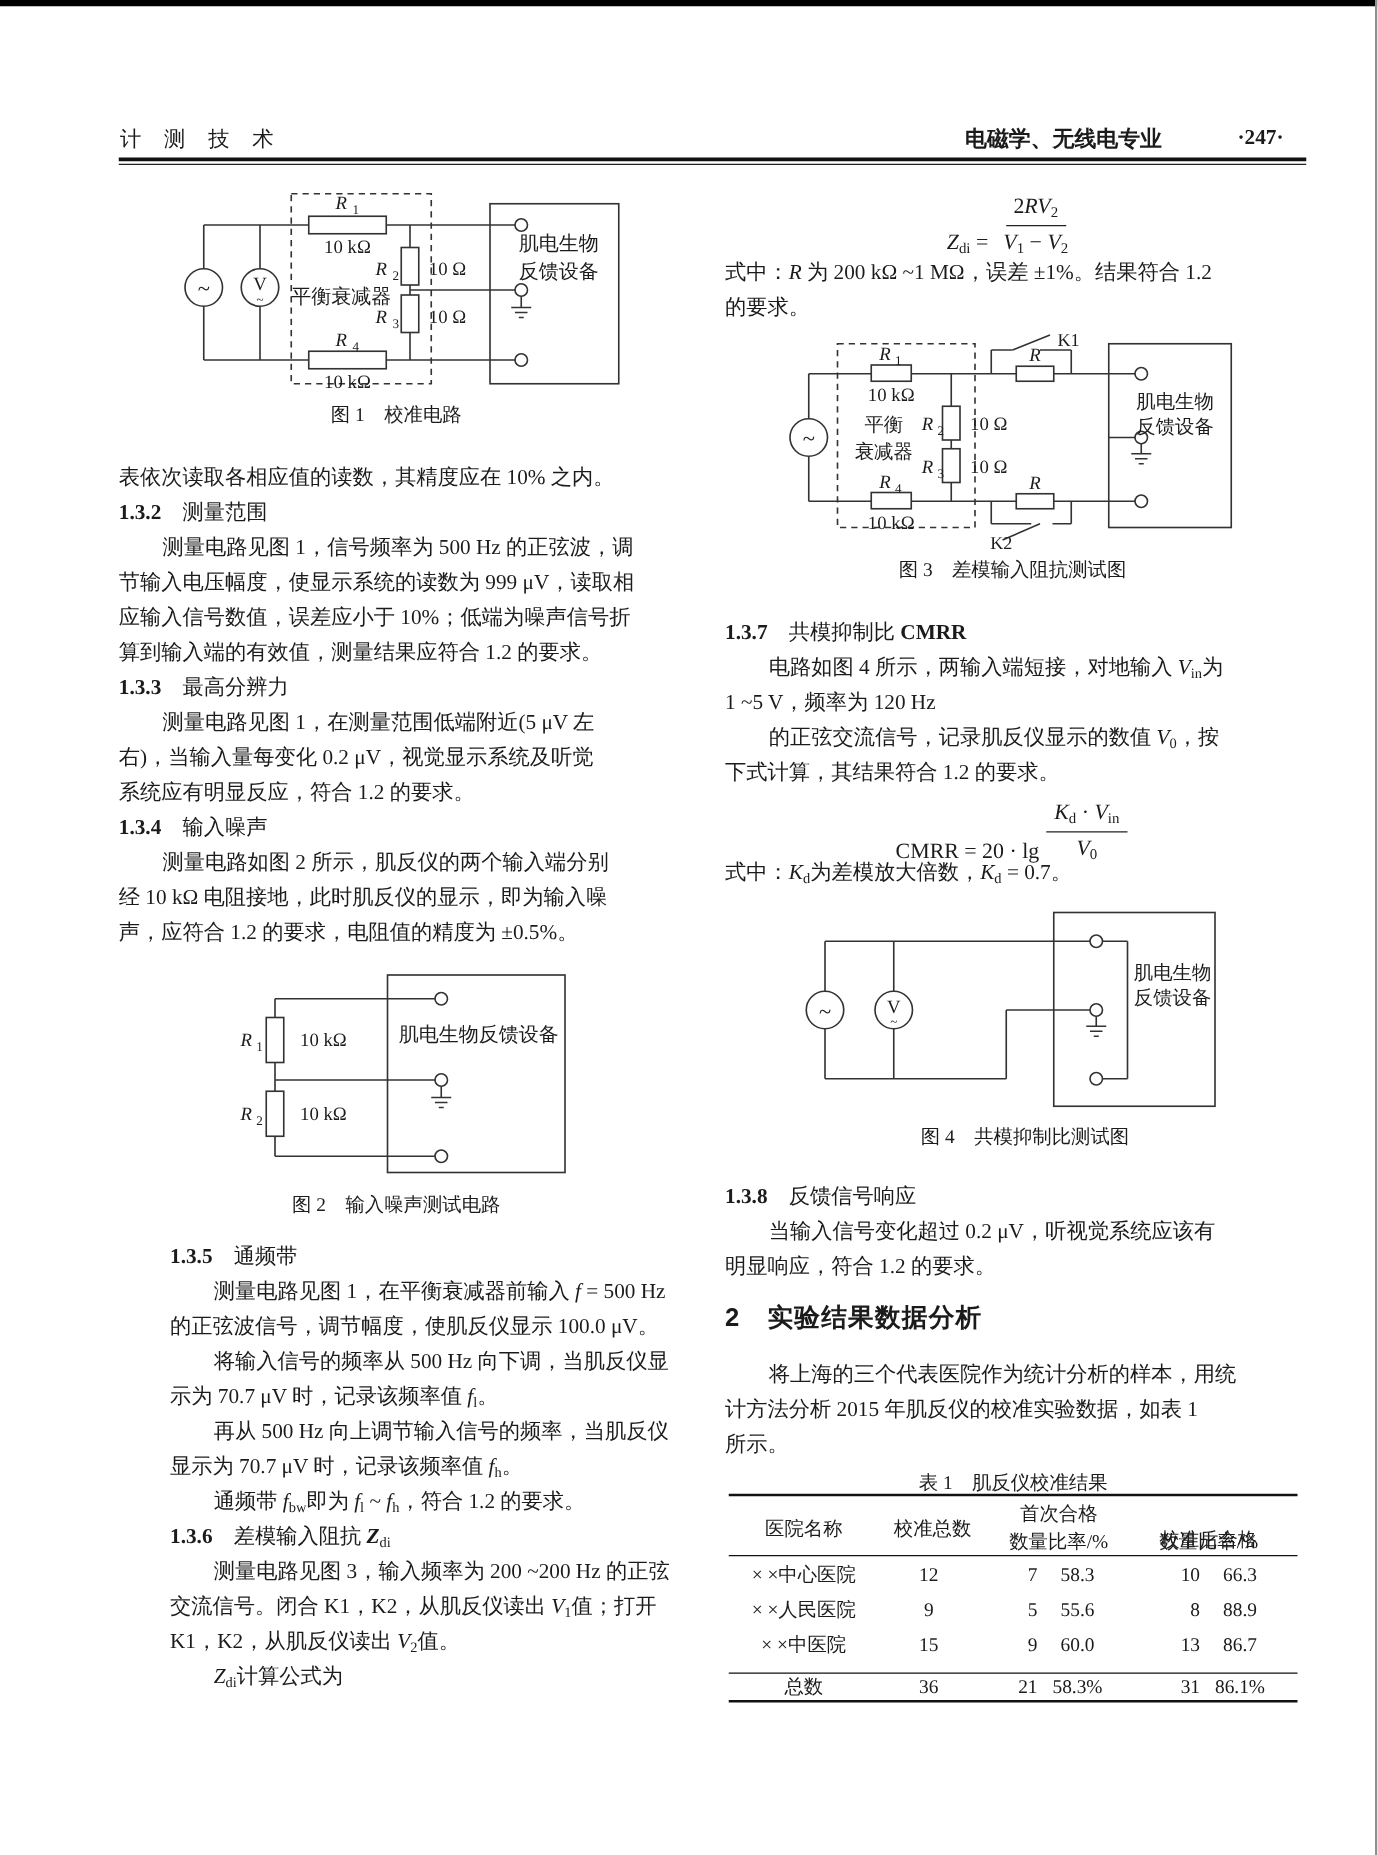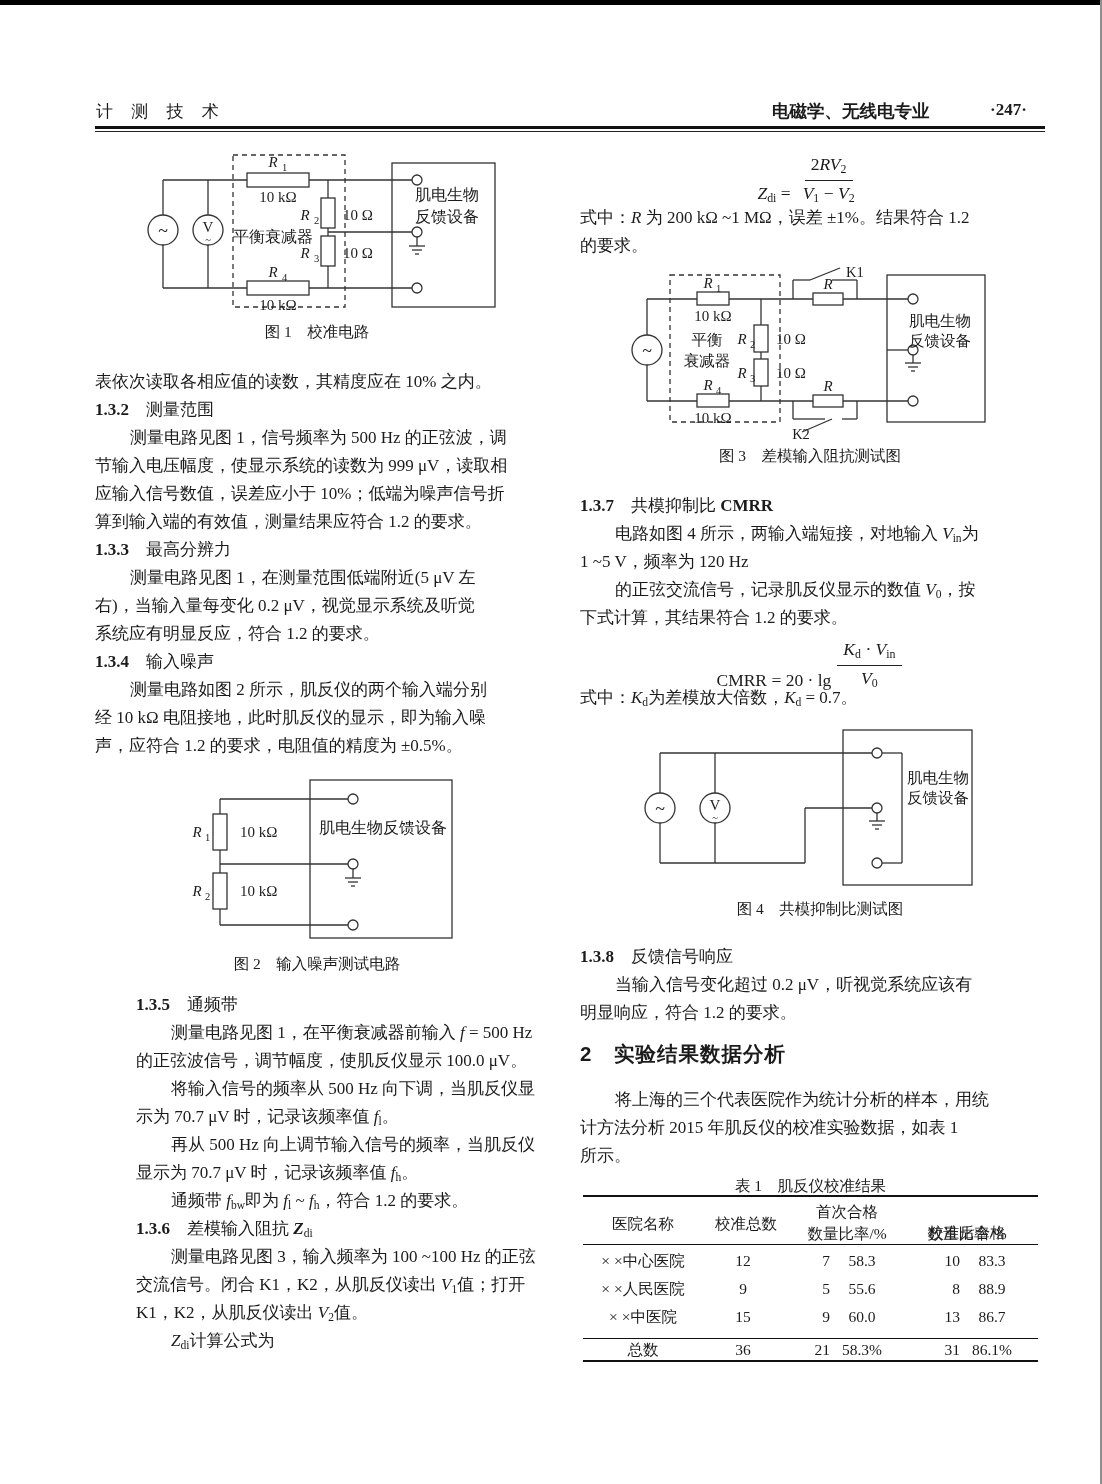--- a/index.html
+++ b/index.html
@@ -161,21 +161,21 @@
   <div class="tb" style="left:95px;top:991px;width:445px;margin-left:41px;">
     <div class="ln"><span class="b">1.3.5</span><span>　通频带</span></div>
     <div class="ln ind"><span>测量电路见图 1，在平衡衰减器前输入 </span><span class="i">f</span><span> = 500 Hz</span></div>
     <div class="ln"><span>的正弦波信号，调节幅度，使肌反仪显示 100.0 μV。</span></div>
     <div class="ln ind"><span>将输入信号的频率从 500 Hz 向下调，当肌反仪显</span></div>
     <div class="ln"><span>示为 70.7 μV 时，记录该频率值 </span><span class="i">f</span><span class="sub">l</span><span>。</span></div>
     <div class="ln ind"><span>再从 500 Hz 向上调节输入信号的频率，当肌反仪</span></div>
     <div class="ln"><span>显示为 70.7 μV 时，记录该频率值 </span><span class="i">f</span><span class="sub">h</span><span>。</span></div>
     <div class="ln ind"><span>通频带 </span><span class="i">f</span><span class="sub">bw</span><span>即为 </span><span class="i">f</span><span class="sub">l</span><span> ~ </span><span class="i">f</span><span class="sub">h</span><span>，符合 1.2 的要求。</span></div>
     <div class="ln"><span class="b">1.3.6</span><span>　差模输入阻抗 </span><span class="bi">Z</span><span class="sub">di</span></div>
-    <div class="ln ind"><span>测量电路见图 3，输入频率为 100 ~100 Hz 的正弦</span></div>
+    <div class="ln ind"><span>测量电路见图 3，输入频率为 200 ~200 Hz 的正弦</span></div>
     <div class="ln"><span>交流信号。闭合 K1，K2，从肌反仪读出 </span><span class="i">V</span><span class="sub">1</span><span>值；打开</span></div>
     <div class="ln"><span>K1，K2，从肌反仪读出 </span><span class="i">V</span><span class="sub">2</span><span>值。</span></div>
     <div class="ln ind"><span class="i">Z</span><span class="sub">di</span><span>计算公式为</span></div>
   </div>
 
   <div class="formula" style="left:580px;top:150px;width:458px;height:56px;">
     <span><span class="i">Z</span><span class="sub">di</span><span> =</span></span>
     <span class="frac">
         <span class="num"><span>2</span><span class="i">RV</span><span class="sub">2</span></span>
         <span class="den"><span class="i">V</span><span class="sub">1</span><span> − </span><span class="i">V</span><span class="sub">2</span></span>
@@ -323,21 +323,21 @@
     <div class="t-cell" style="left:204px;width:120px;top:49px;">数量比率/%</div>
     <div class="t-cell" style="left:323px;width:122px;top:27px;margin-top:21px;">校准后合格</div>
     <div class="t-cell" style="left:323px;width:122px;top:49px;">数量比率/%</div>
     <div class="t-rule" style="top:70px;height:1px;"></div>
     <div class="t-row" style="top:76px;">
       <span class="c-name">× ×中心医院</span>
       <span class="c-total">12</span>
       <span class="c-fc">7</span>
       <span class="c-fr">58.3</span>
       <span class="c-ac">10</span>
-      <span class="c-ar">83.3</span>
+      <span class="c-ar">66.3</span>
     </div>
     <div class="t-row" style="top:104px;font-family:Liberation Serif, serif;">
       <span class="c-name">× ×人民医院</span>
       <span class="c-total">9</span>
       <span class="c-fc">5</span>
       <span class="c-fr">55.6</span>
       <span class="c-ac">8</span>
       <span class="c-ar">88.9</span>
     </div>
     <div class="t-row" style="top:132px;">

